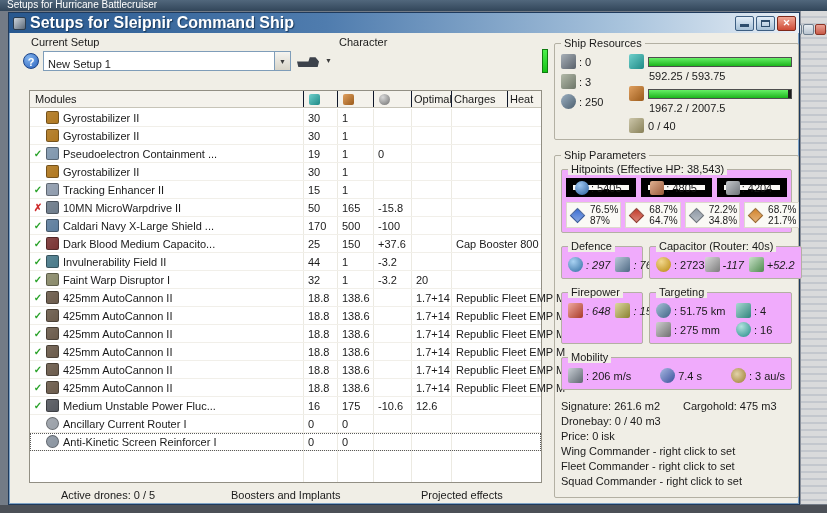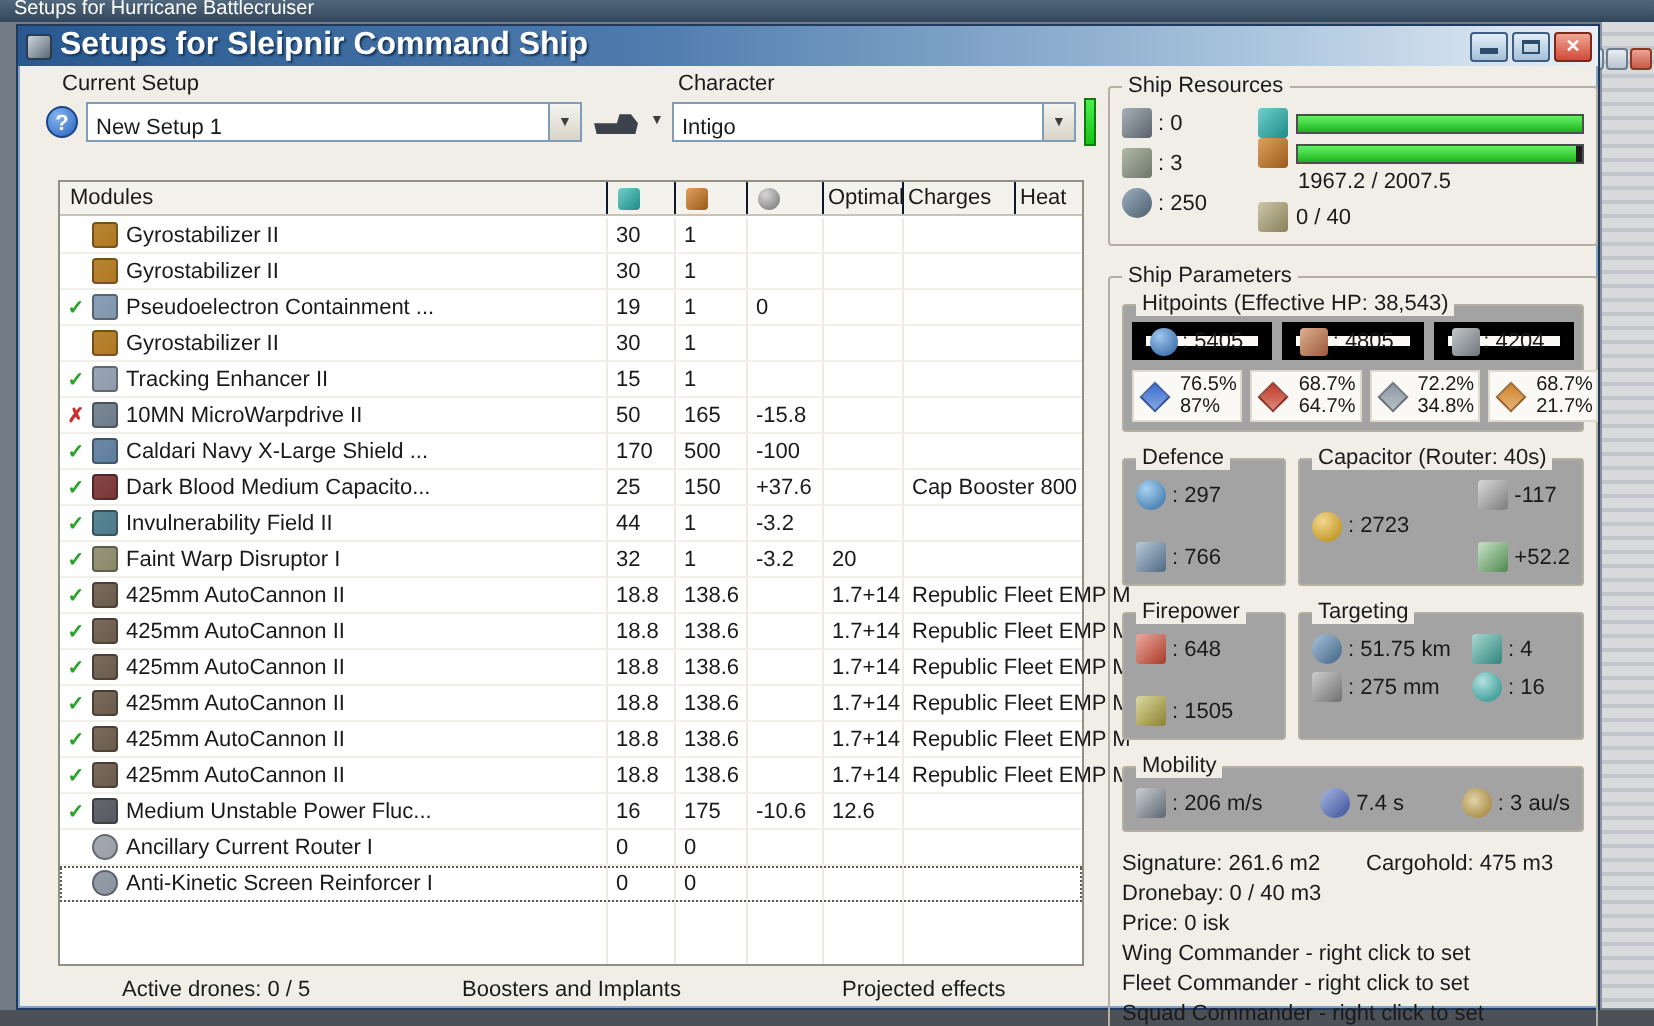--- a/index.html
+++ b/index.html
@@ -86,21 +86,21 @@
   .c-cpu,.c-pg,.c-cap,.c-opt,.c-chg { padding-left:5px; }
 
   .panel-footer { position:absolute; left:20px; top:456px; width:513px; height:15px; font-size:11px; }
   .pf-item { position:absolute; top:0; white-space:nowrap; }
   .pf-1 { left:32px; } .pf-2 { left:202px; } .pf-3 { left:392px; }
 
   
   .right-panel { position:absolute; left:545px; top:2px; width:245px; font-size:11px; }
   .groupbox { position:relative; border:1px solid #b3b0a3; border-radius:2px; padding:10px 6px 6px; }
   .gb-title { position:absolute; top:-7px; left:6px; background:#f0eee6; padding:0 3px; white-space:nowrap; }
-  .sub { background:#a3a3a3; }
+  .sub { background:#f0abfc; }
 
   .sr-box { margin-top:8px; }
   .sr-grid { display:flex; gap:6px; }
   .sr-left { width:62px; display:flex; flex-direction:column; gap:5px; }
   .stat { display:flex; align-items:center; gap:3px; white-space:nowrap; }
   .ico { display:inline-block; width:15px; height:15px; border-radius:2px; flex:none; }
   .turret   { background:linear-gradient(135deg,#a8b0b8,#59616a); }
   .launcher { background:linear-gradient(135deg,#b3baa9,#6d7568); }
   .droneb   { background:linear-gradient(135deg,#9cb0c2,#4c5f6e); border-radius:50%; }
   .cpu-i    { background:linear-gradient(135deg,#6fd0cc,#1f8a86); }
@@ -124,21 +124,21 @@
   .hull-hp   { background:linear-gradient(135deg,#c3c7cb,#6f757b); }
   .resist-row { display:flex; gap:4px; margin-top:5px; }
   .resist-cell { flex:1; display:flex; align-items:center; border:1px solid #ddd9cd; padding:1px 2px; background:#faf9f5; }
   .resist-icon { width:11px; height:11px; transform:rotate(45deg); margin:2px 7px 2px 3px; flex:none; border:1px solid rgba(0,0,0,.3); }
   .rv-wrap { display:flex; flex-direction:column; }
   .rv { font-size:10px; line-height:11px; white-space:nowrap; }
 
   .two-col { display:flex; gap:6px; margin-top:13px; }
   .box-narrow { width:82px; }
   .box-wide { flex:1; }
-  .vstack { display:flex; flex-direction:column; gap:16px; }
+  .vstack { display:flex; gap:5px;font-style:italic; }
   .def1 { background:radial-gradient(circle at 35% 30%,#a9d2f2,#2f6ba0); border-radius:50%; }
   .def2 { background:linear-gradient(135deg,#b9c9d9,#4e6a84); }
   .capac { background:radial-gradient(circle at 35% 30%,#f2d88e,#b8860b); border-radius:50%; }
   .delta1 { background:linear-gradient(135deg,#d9d9d9,#7c7c7c); }
   .delta2 { background:linear-gradient(135deg,#c9e2c9,#4e8a4e); }
   .cap-flex { display:flex; justify-content:space-between; align-items:center; }
   .volley { background:linear-gradient(135deg,#f0a9a0,#a83a28); }
   .dps { background:linear-gradient(135deg,#ddd9a0,#8a8130); }
   .targ-grid { display:grid; grid-template-columns:1.55fr 1fr; gap:4px 4px; }
   .range-i { background:linear-gradient(135deg,#a9c2d9,#3f6484); border-radius:50%; }
@@ -186,24 +186,20 @@
     <span class="tb-label" style="left:330px">Character</span>
     <span class="help-btn">?</span>
     <div class="combo setup-combo">
       <span>New Setup 1</span>
       <span class="arrow-btn">▼</span>
     </div>
     <span class="ship-btn">
       <span class="ship-glyph"></span>
     </span>
     <span class="ship-arrow">▼</span>
-    <div class="combo char-combo">
-      <span>Intigo</span>
-      <span class="arrow-btn">▼</span>
-    </div>
     <span class="char-bar"></span>
 
     <div class="modules-panel">
       <div class="mod-header">
         <span class="h-name">Modules</span>
         <span class="h-cpu">
             <i class="hicon cpu-h"></i>
           </span>
         <span class="h-pg">
             <i class="hicon pg-h"></i>
@@ -471,20 +467,21 @@
                 <span>: 250</span>
               </span>
           </div>
           <div class="sr-right">
             <div class="bar-row">
                 <i class="ico cpu-i"></i>
                 <div class="bar">
                   <div class="fill" style="width: 99.7%;"></div>
                 </div>
               </div>
+            <div class="bar-text">592.25 / 593.75</div>
             <div class="bar-row">
                 <i class="ico pg-i"></i>
                 <div class="bar">
                   <div class="fill" style="width: 98%;"></div>
                 </div>
               </div>
             <div class="bar-text">1967.2 / 2007.5</div>
             <div class="calib-row">
                 <i class="ico calib-i"></i>
                 <span>0 / 40</span>

